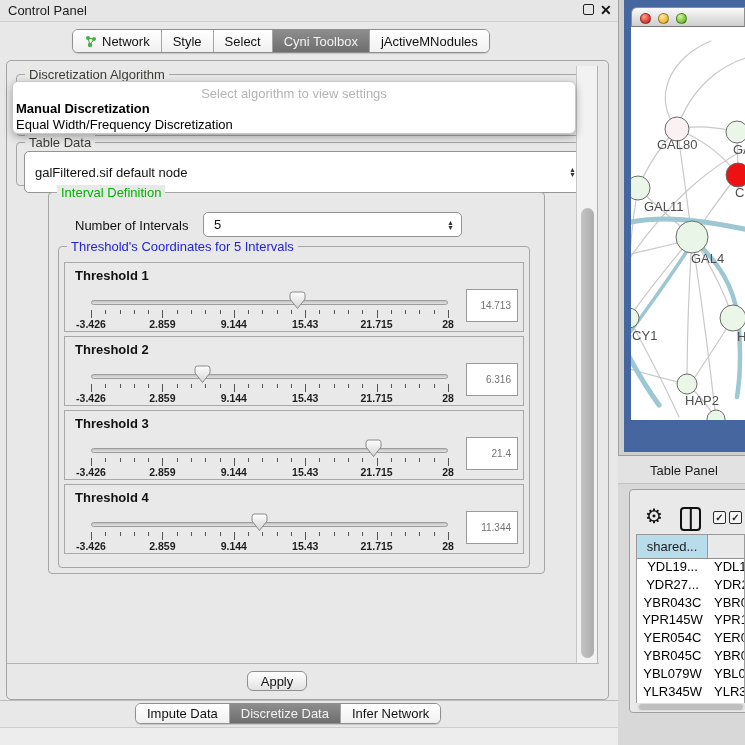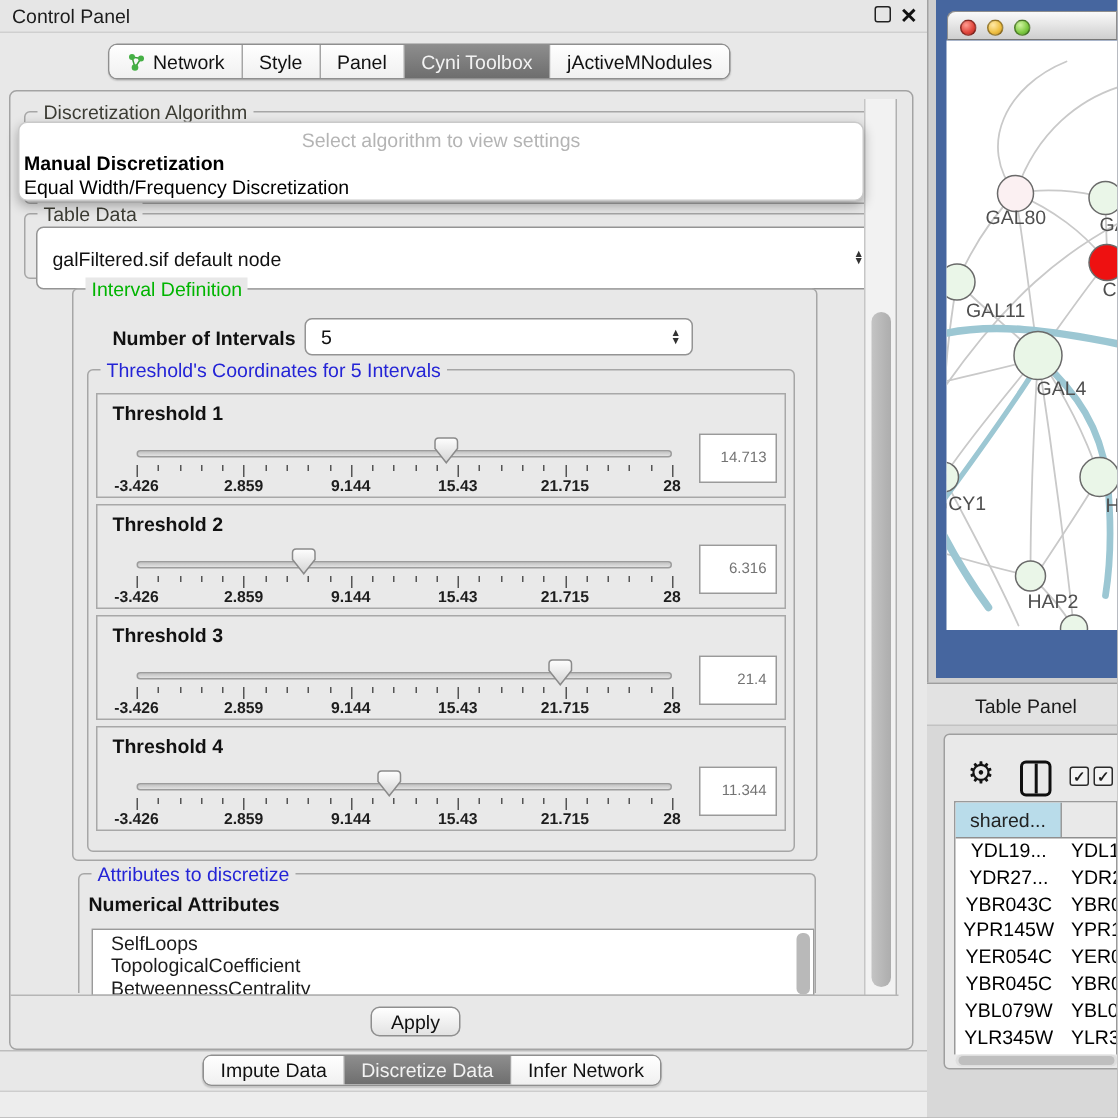--- a/index.html
+++ b/index.html
@@ -109,21 +109,21 @@
           <circle cx="4" cy="3" r="2" fill="#45b045"></circle>
           <circle cx="10" cy="4" r="2" fill="#45b045"></circle>
           <circle cx="6" cy="10" r="2.2" fill="#45b045"></circle>
         </svg>
         <span>Network</span>
       </div>
       <div class="seg">
         <span>Style</span>
       </div>
       <div class="seg">
-        <span>Panel</span>
+        <span>Select</span>
       </div>
       <div class="seg active">
         <span>Cyni Toolbox</span>
       </div>
       <div class="seg">
         <span>jActiveMNodules</span>
       </div>
     </div>
 
   <div class="abs" id="content-outer"></div>
@@ -145,21 +145,21 @@
     <span>galFiltered.sif default node</span>
     <span class="stepper">
         <span>▲</span>
         <span>▼</span>
       </span>
   </div>
 
   <div class="abs group" style="left:48px;top:192px;width:497px;height:382px;">
     <span class="gtitle green">Interval Definition</span>
   </div>
-  <span class="abs" style="left:75px;top:218px;font-size:13px;font-weight:bold;color:#111;">Number of Intervals</span>
+  <span class="abs" style="left:75px;top:218px;font-size:13px;font-weight:normal;color:#111;">Number of Intervals</span>
   <div class="abs combo" style="left:203px;top:212px;width:259px;height:25px;">
     <span>5</span>
     <span class="stepper">
         <span>▲</span>
         <span>▼</span>
       </span>
   </div>
 
   <div class="abs group" style="left:58px;top:246px;width:472px;height:322px;">
     <span class="gtitle blue">Threshold's Coordinates for 5 Intervals</span>
@@ -344,30 +344,20 @@
                 <stop offset="0" stop-color="#fefefe"></stop>
                 <stop offset="1" stop-color="#d4d4d4"></stop>
               </linearGradient>
             </defs>
             <path d="M3.5 1 h10 q2.5 0 2.5 2.5 v4.5 l-7.5 9.5 l-7.5 -9.5 v-4.5 q0 -2.5 2.5 -2.5 z" fill="url(#tg3)" stroke="#8a8a8a"></path>
           </svg></div>
         <div class="vfield">11.344</div>
       </div>
     </div>
 
-  <div class="abs group" style="left:52px;top:582px;width:492px;height:80px;border-bottom:none;border-radius:4px 4px 0 0;">
-    <span class="gtitle blue">Attributes to discretize</span>
-    <span class="abs" style="left:6px;top:12px;font-size:13px;font-weight:bold;color:#111;">Numerical Attributes</span>
-    <div class="abs" id="attr-list">
-      <div class="attr-item">SelfLoops</div>
-        <div class="attr-item">TopologicalCoefficient</div>
-        <div class="attr-item">BetweennessCentrality</div>
-        <div class="abs" id="attr-scroll"></div>
-    </div>
-  </div>
 
   <div class="abs" id="main-scroll-track"></div>
   <div class="abs" id="main-scroll-thumb"></div>
 
   <div class="abs" id="scroll-sep"></div>
   <div class="abs" id="apply-btn">Apply</div>
 
   <div class="abs" id="bottom-line"></div>
   <div class="abs seg-bar" id="bottomTabs">
       <div class="seg">

